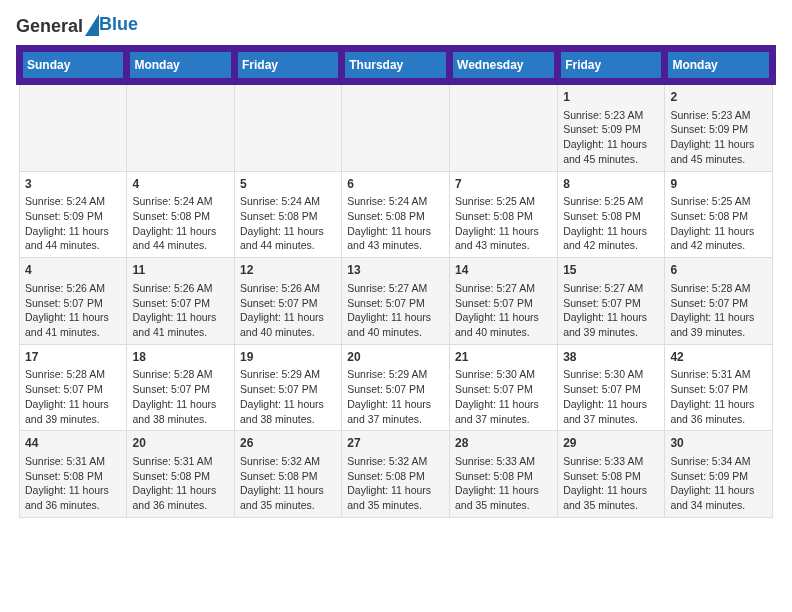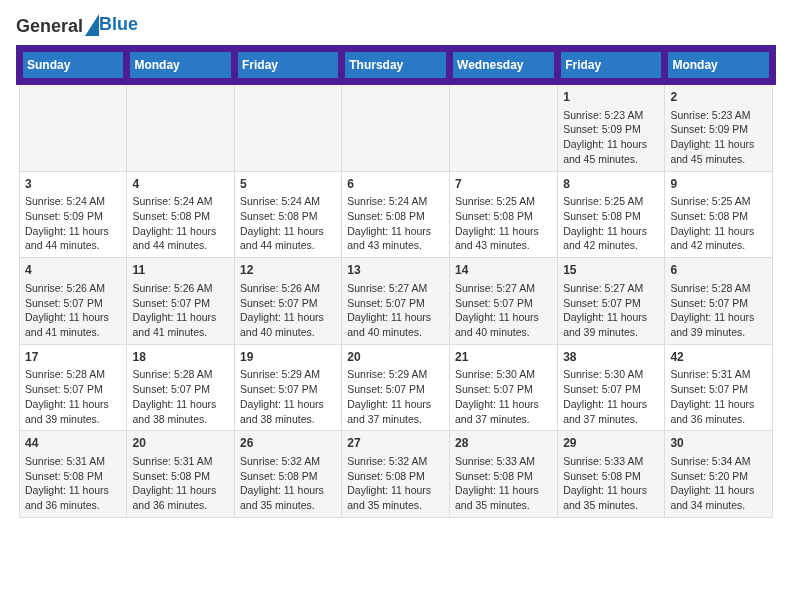--- a/index.html
+++ b/index.html
@@ -302,18 +302,18 @@
         </td>
         <td>
           <span class="day-num">29</span>
           <div style="white-space: pre-line;">Sunrise: 5:33 AM
 Sunset: 5:08 PM
 Daylight: 11 hours and 35 minutes.</div>
         </td>
         <td>
           <span class="day-num">30</span>
           <div style="white-space: pre-line;">Sunrise: 5:34 AM
-Sunset: 5:20 PM
+Sunset: 5:09 PM
 Daylight: 11 hours and 34 minutes.</div>
         </td>
       </tr>
     </tbody>
 </table>
 
 </body></html>

